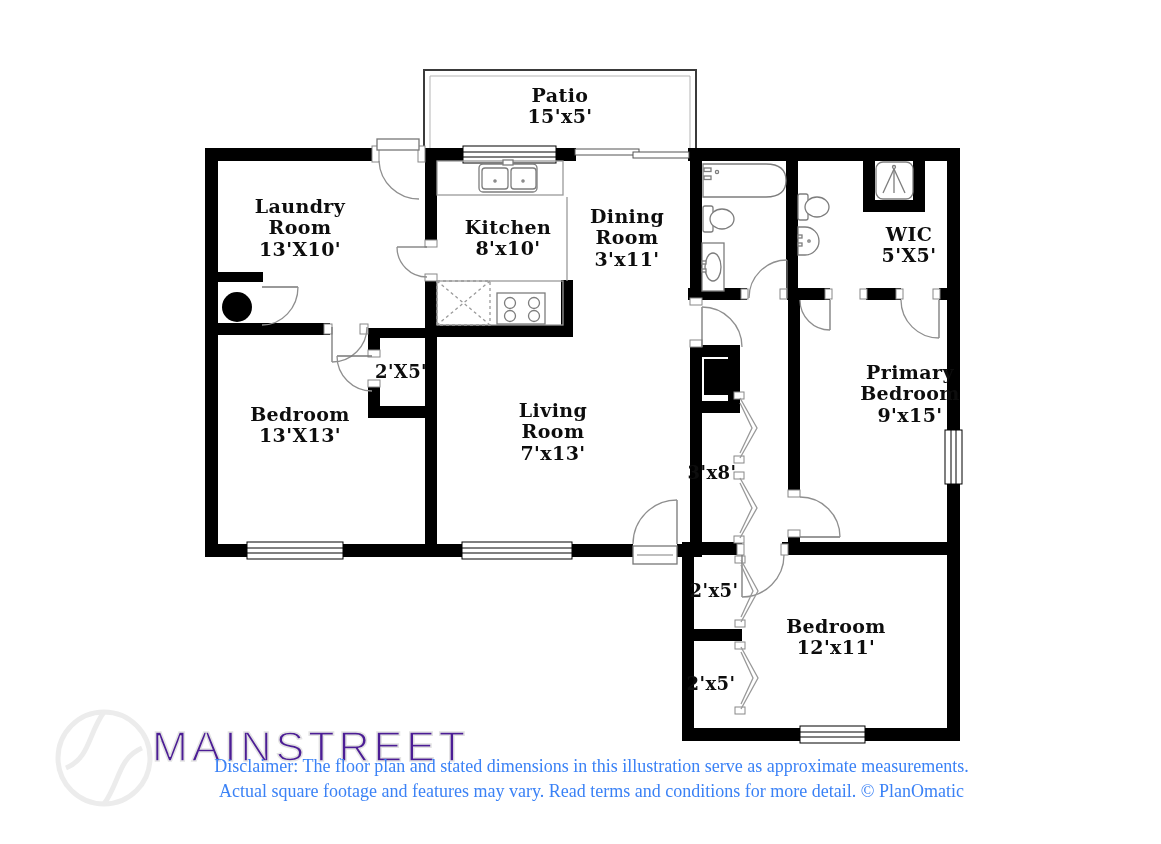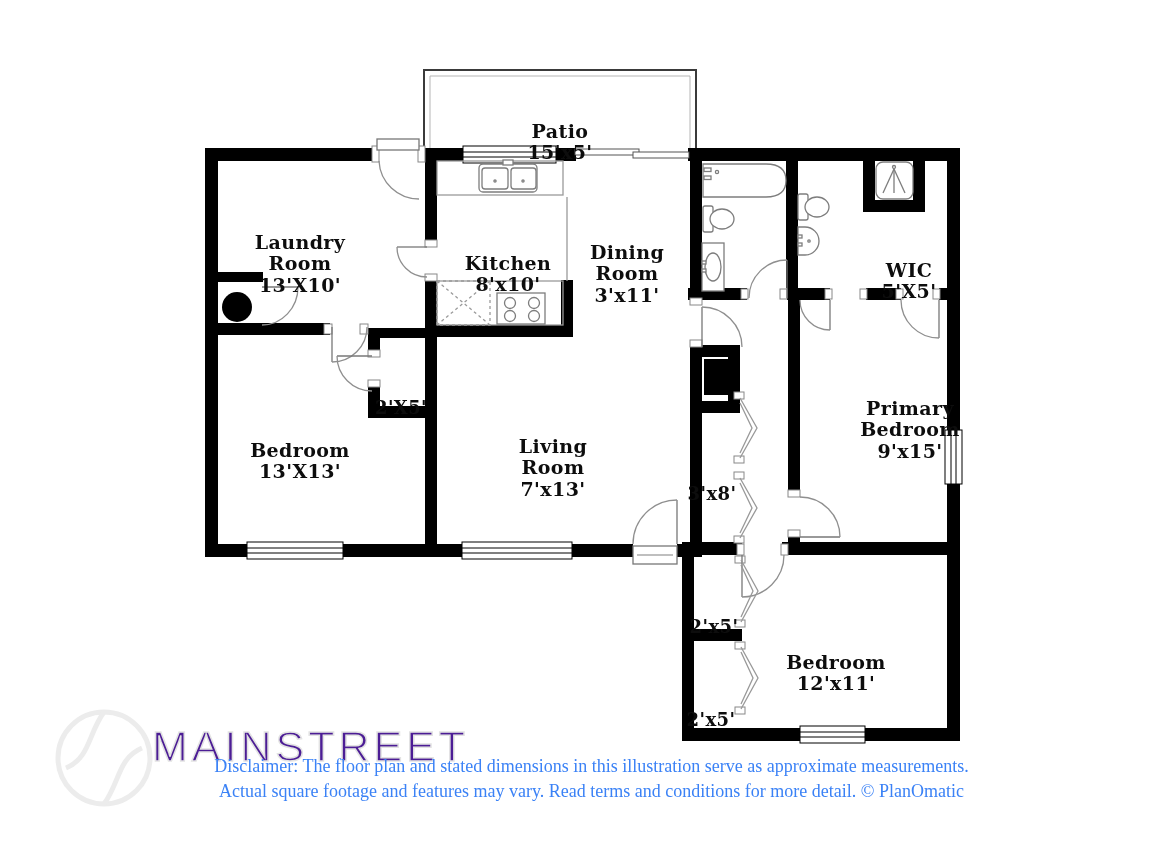--- a/index.html
+++ b/index.html
@@ -1,21 +1,21 @@
 <!DOCTYPE html>
 <html><head>
 <meta charset="utf-8">
 <style>
   html,body{margin:0;padding:0;background:#fff;}
   .stage{position:relative;width:1161px;height:844px;background:#fff;overflow:hidden;
          font-family:"DejaVu Serif",serif;}
   svg{position:absolute;left:0;top:0;}
   .room-label{position:absolute;transform:translate(-50%,-50%);text-align:center;
       white-space:pre-line;font-weight:bold;font-size:19px;line-height:1.12;
-      letter-spacing:.4px;color:#0d0d0d;font-family:"DejaVu Serif",serif;margin-top:36px;}
+      letter-spacing:.4px;color:#0d0d0d;font-family:"DejaVu Serif",serif;}
   .room-label.small{font-size:18px;}
   .wm-text{position:absolute;font-family:"Liberation Sans",sans-serif;
       color:#4c1d95;-webkit-text-stroke:1.5px #e3e3e3;z-index:1;}
   .wm-main{left:152px;top:722px;font-size:43px;letter-spacing:4px;}
   .wm-sub{left:152px;top:768px;font-size:36px;letter-spacing:9px;}
   .disclaimer{position:absolute;left:0;top:754px;width:1161px;box-sizing:border-box;
       padding-left:22px;text-align:center;font-family:"Liberation Serif",serif;
       font-size:18px;line-height:25px;color:#3b82f6;white-space:pre-line;z-index:2;}
   .wm-logo{position:absolute;left:52px;top:706px;z-index:1;}
 </style>
@@ -303,21 +303,21 @@
 Room
 3'x11'</div>
   <div class="room-label" style="left:909px;top:245px;">WIC
 5'X5'</div>
   <div class="room-label small" style="left:401px;top:372px;">2'X5'</div>
   <div class="room-label" style="left:300px;top:425px;">Bedroom
 13'X13'</div>
   <div class="room-label" style="left:553px;top:432px;">Living
 Room
 7'x13'</div>
-  <div class="room-label small" style="left:712px;top:458px;">3'x8'</div>
+  <div class="room-label small" style="left:712px;top:473px;">3'x8'</div>
   <div class="room-label" style="left:910px;top:394px;">Primary
 Bedroom
 9'x15'</div>
   <div class="room-label small" style="left:714px;top:591px;">2'x5'</div>
   <div class="room-label" style="left:836px;top:637px;">Bedroom
 12'x11'</div>
   <div class="room-label small" style="left:711px;top:684px;">2'x5'</div>
 
   <div class="disclaimer">Disclaimer: The floor plan and stated dimensions in this illustration serve as approximate measurements.
 Actual square footage and features may vary. Read terms and conditions for more detail. © PlanOmatic</div>

